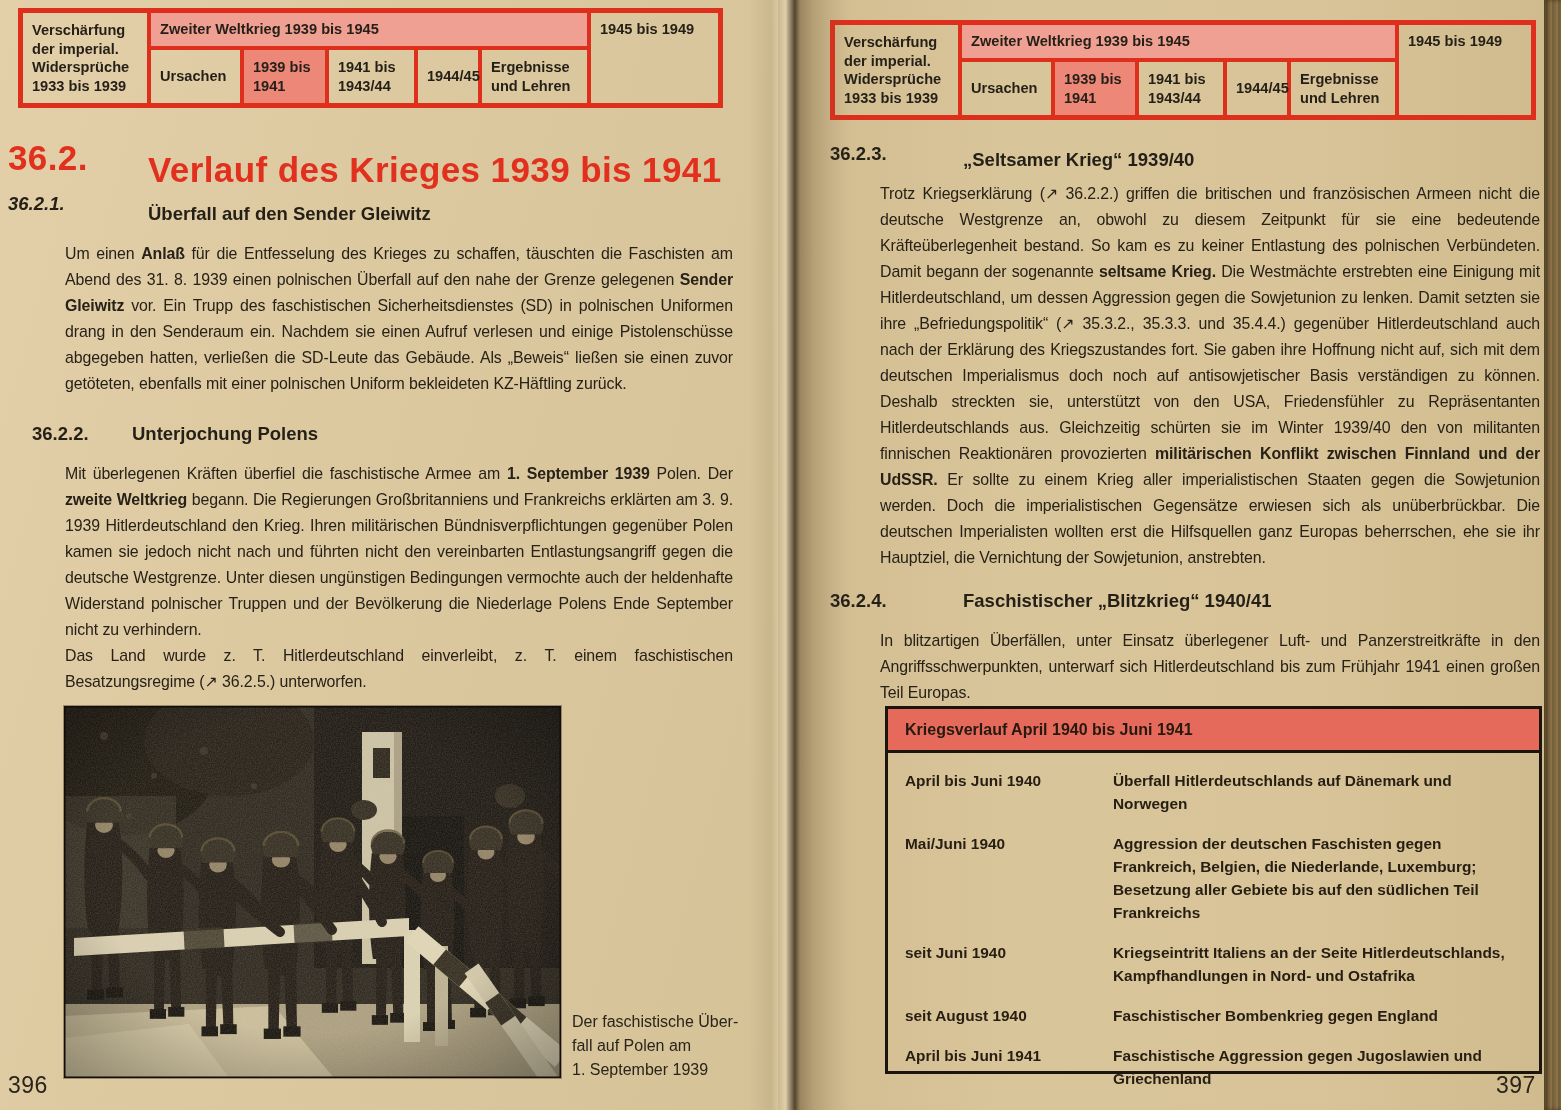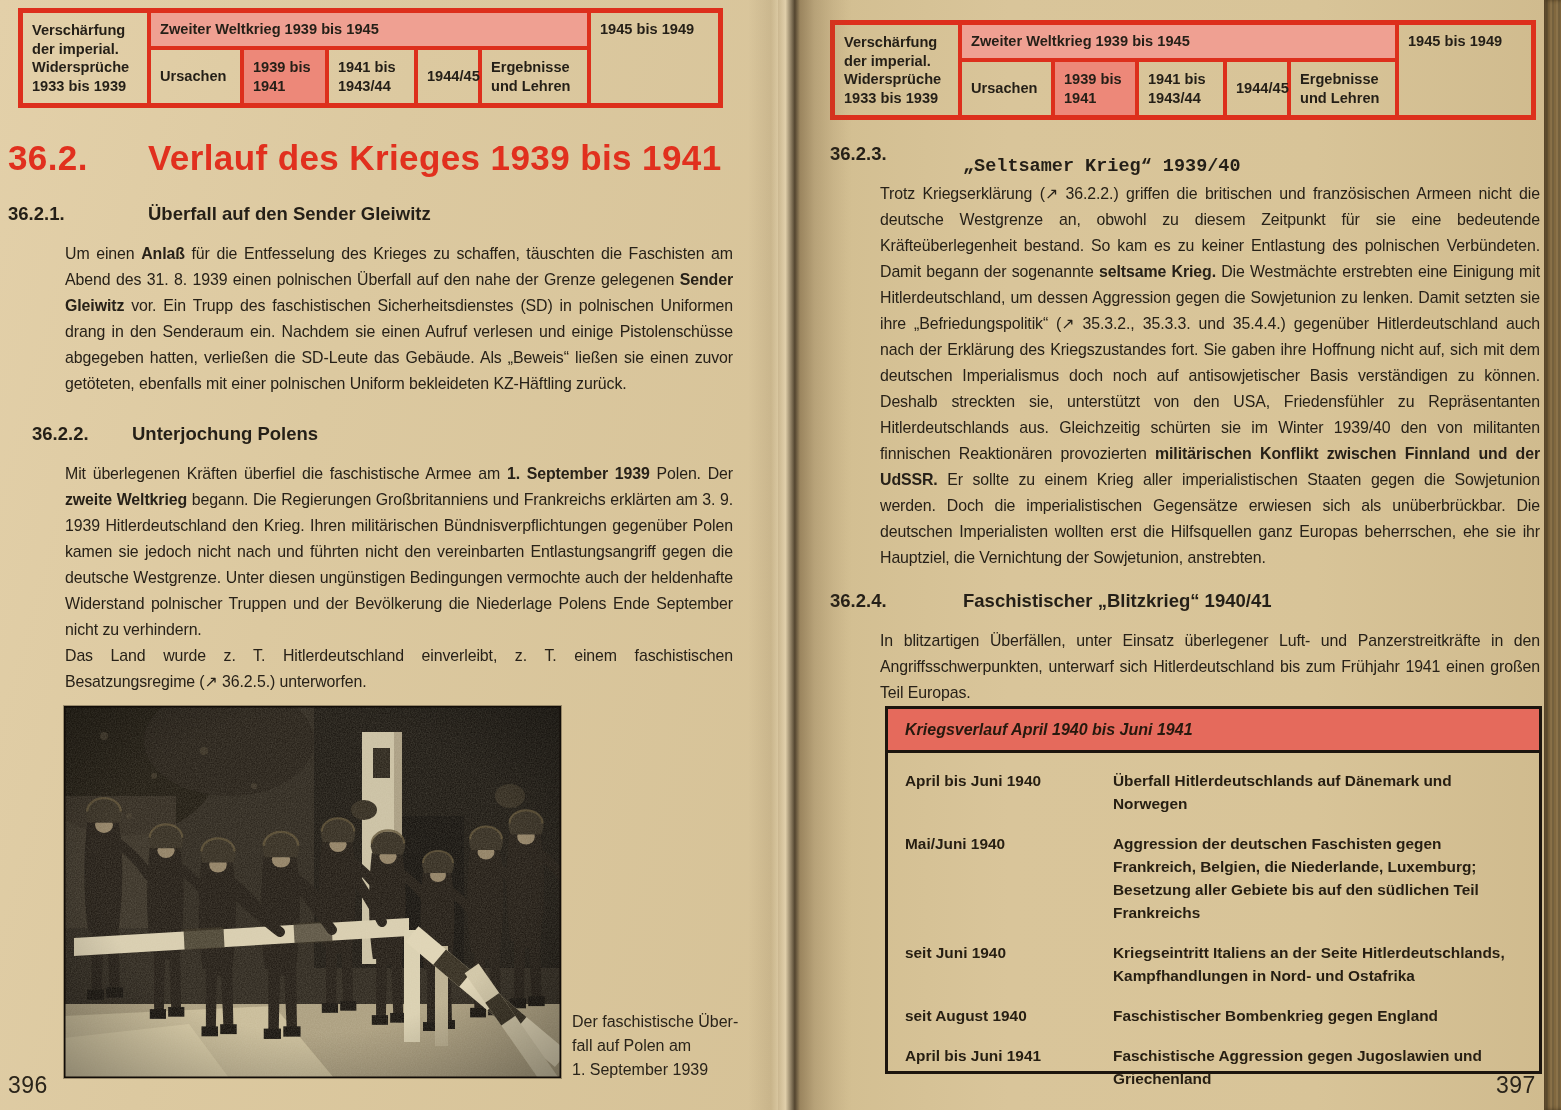--- a/index.html
+++ b/index.html
@@ -74,21 +74,21 @@
   }
   .pageno{position:absolute;font-size:23px;color:#2a241a;letter-spacing:.5px;}
   
   .ktable{
     position:absolute;left:885px;top:706px;width:657px;height:368px;
     border:3px solid #1c150e;box-sizing:border-box;z-index:2;
   }
   .ktable-header{
     height:41px;background:#e56a5c;border-bottom:3px solid #1c150e;
     display:flex;align-items:center;padding:0 17px;
-    font-weight:bold;font-size:16px;color:#26190e;font-style:italic;
+    font-weight:bold;font-size:16px;color:#26190e;
   }
   .ktable-body{
     padding:16px 17px;display:grid;
     grid-template-columns:198px 1fr;column-gap:10px;row-gap:17px;
     font-size:15.4px;line-height:23px;font-weight:bold;color:#261e12;
   }
   .kdate{white-space:nowrap;}
 </style>
 </head>
 <body>
@@ -102,23 +102,23 @@
       <div class="cell cell-ww2">Zweiter Weltkrieg 1939 bis 1945</div>
       <div class="cell cell-postwar">1945 bis 1949</div>
       <div class="cell cell-sub" style="grid-column:2">Ursachen</div>
       <div class="cell cell-sub cell-active" style="grid-column:3">1939 bis 1941</div>
       <div class="cell cell-sub" style="grid-column:4">1941 bis 1943/44</div>
       <div class="cell cell-sub" style="grid-column:5">1944/45</div>
       <div class="cell cell-sub" style="grid-column:6">Ergebnisse und Lehren</div>
     </div>
 
     <div class="abs sec-num" style="left:8px;top:138px;">36.2.</div>
-    <div class="abs sec-title" style="left:148px;top:138px;text-align:right;">Verlauf des Krieges 1939 bis 1941</div>
-
-    <div class="abs sub-num" style="left:8px;top:203px;">36.2.1.</div>
+    <div class="abs sec-title" style="left:148px;top:150px;text-align:right;">Verlauf des Krieges 1939 bis 1941</div>
+
+    <div class="abs sub-num" style="left:8px;top:193px;font-style:italic;">36.2.1.</div>
     <div class="abs sub-title" style="left:148px;top:203px;">Überfall auf den Sender Gleiwitz</div>
     <div class="abs para" style="left:65px;top:241px;width:668px;"><span>Um einen </span><span class="b">Anlaß</span><span> für die Entfesselung des Krieges zu schaffen, täuschten die Faschisten am Abend des 31. 8. 1939 einen polnischen Überfall auf den nahe der Grenze gelegenen </span><span class="b">Sender Gleiwitz</span><span> vor. Ein Trupp des faschistischen Sicherheitsdienstes (SD) in polnischen Uniformen drang in den Senderaum ein. Nachdem sie einen Aufruf verlesen und einige Pistolenschüsse abgegeben hatten, verließen die SD-Leute das Gebäude. Als „Beweis“ ließen sie einen zuvor getöteten, ebenfalls mit einer polnischen Uniform bekleideten KZ-Häftling zurück.</span></div>
 
     <div class="abs sub-num" style="left:8px;top:423px;margin-left:24px;">36.2.2.</div>
     <div class="abs sub-title" style="left:132px;top:423px;">Unterjochung Polens</div>
     <div class="abs para" style="left:65px;top:461px;width:668px;">
       <p><span>Mit überlegenen Kräften überfiel die faschistische Armee am </span><span class="b">1. September 1939</span><span> Polen. Der </span><span class="b">zweite Weltkrieg</span><span> begann. Die Regierungen Großbritanniens und Frankreichs erklärten am 3. 9. 1939 Hitlerdeutschland den Krieg. Ihren militärischen Bündnisverpflichtungen gegenüber Polen kamen sie jedoch nicht nach und führten nicht den vereinbarten Entlastungsangriff gegen die deutsche Westgrenze. Unter diesen ungünstigen Bedingungen vermochte auch der heldenhafte Widerstand polnischer Truppen und der Bevölkerung die Niederlage Polens Ende September nicht zu verhindern.</span></p>
       <p><span>Das Land wurde z. T. Hitlerdeutschland einverleibt, z. T. einem faschistischen Besatzungsregime (↗ 36.2.5.) unterworfen.</span></p>
     </div>
 
@@ -222,21 +222,21 @@
     <div class="cell cell-ww2">Zweiter Weltkrieg 1939 bis 1945</div>
     <div class="cell cell-postwar">1945 bis 1949</div>
     <div class="cell cell-sub" style="grid-column:2">Ursachen</div>
     <div class="cell cell-sub cell-active" style="grid-column:3">1939 bis 1941</div>
     <div class="cell cell-sub" style="grid-column:4">1941 bis 1943/44</div>
     <div class="cell cell-sub" style="grid-column:5">1944/45</div>
     <div class="cell cell-sub" style="grid-column:6">Ergebnisse und Lehren</div>
   </div>
 
   <div class="abs sub-num" style="left:830px;top:143px;z-index:2;">36.2.3.</div>
-  <div class="abs sub-title" style="left:963px;top:156px;z-index:2;font-family:Liberation Mono, monospace;">„Seltsamer Krieg“ 1939/40</div>
+  <div class="abs sub-title" style="left:963px;top:149px;z-index:2;">„Seltsamer Krieg“ 1939/40</div>
   <div class="abs para" style="left:880px;top:181px;width:660px;z-index:2;"><span>Trotz Kriegserklärung (↗ 36.2.2.) griffen die britischen und französischen Armeen nicht die deutsche Westgrenze an, obwohl zu diesem Zeitpunkt für sie eine bedeutende Kräfteüberlegenheit bestand. So kam es zu keiner Entlastung des polnischen Verbündeten. Damit begann der sogenannte </span><span class="b">seltsame Krieg.</span><span> Die Westmächte erstrebten eine Einigung mit Hitlerdeutschland, um dessen Aggression gegen die Sowjetunion zu lenken. Damit setzten sie ihre „Befriedungspolitik“ (↗ 35.3.2., 35.3.3. und 35.4.4.) gegenüber Hitlerdeutschland auch nach der Erklärung des Kriegszustandes fort. Sie gaben ihre Hoffnung nicht auf, sich mit dem deutschen Imperialismus doch noch auf antisowjetischer Basis verständigen zu können. Deshalb streckten sie, unterstützt von den USA, Friedensfühler zu Repräsentanten Hitlerdeutschlands aus. Gleichzeitig schürten sie im Winter 1939/40 den von militanten finnischen Reaktionären provozierten </span><span class="b">militärischen Konflikt zwischen Finnland und der UdSSR.</span><span> Er sollte zu einem Krieg aller imperialistischen Staaten gegen die Sowjetunion werden. Doch die imperialistischen Gegensätze erwiesen sich als unüberbrückbar. Die deutschen Imperialisten wollten erst die Hilfsquellen ganz Europas beherrschen, ehe sie ihr Hauptziel, die Vernichtung der Sowjetunion, anstrebten.</span></div>
 
   <div class="abs sub-num" style="left:830px;top:590px;z-index:2;">36.2.4.</div>
   <div class="abs sub-title" style="left:963px;top:590px;z-index:2;">Faschistischer „Blitzkrieg“ 1940/41</div>
   <div class="abs para" style="left:880px;top:628px;width:660px;z-index:2;"><span>In blitzartigen Überfällen, unter Einsatz überlegener Luft- und Panzerstreitkräfte in den Angriffsschwerpunkten, unterwarf sich Hitlerdeutschland bis zum Frühjahr 1941 einen großen Teil Europas.</span></div>
 
   <div class="ktable">
     <div class="ktable-header">Kriegsverlauf April 1940 bis Juni 1941</div>
     <div class="ktable-body">
       <div class="kdate">April bis Juni 1940</div>

